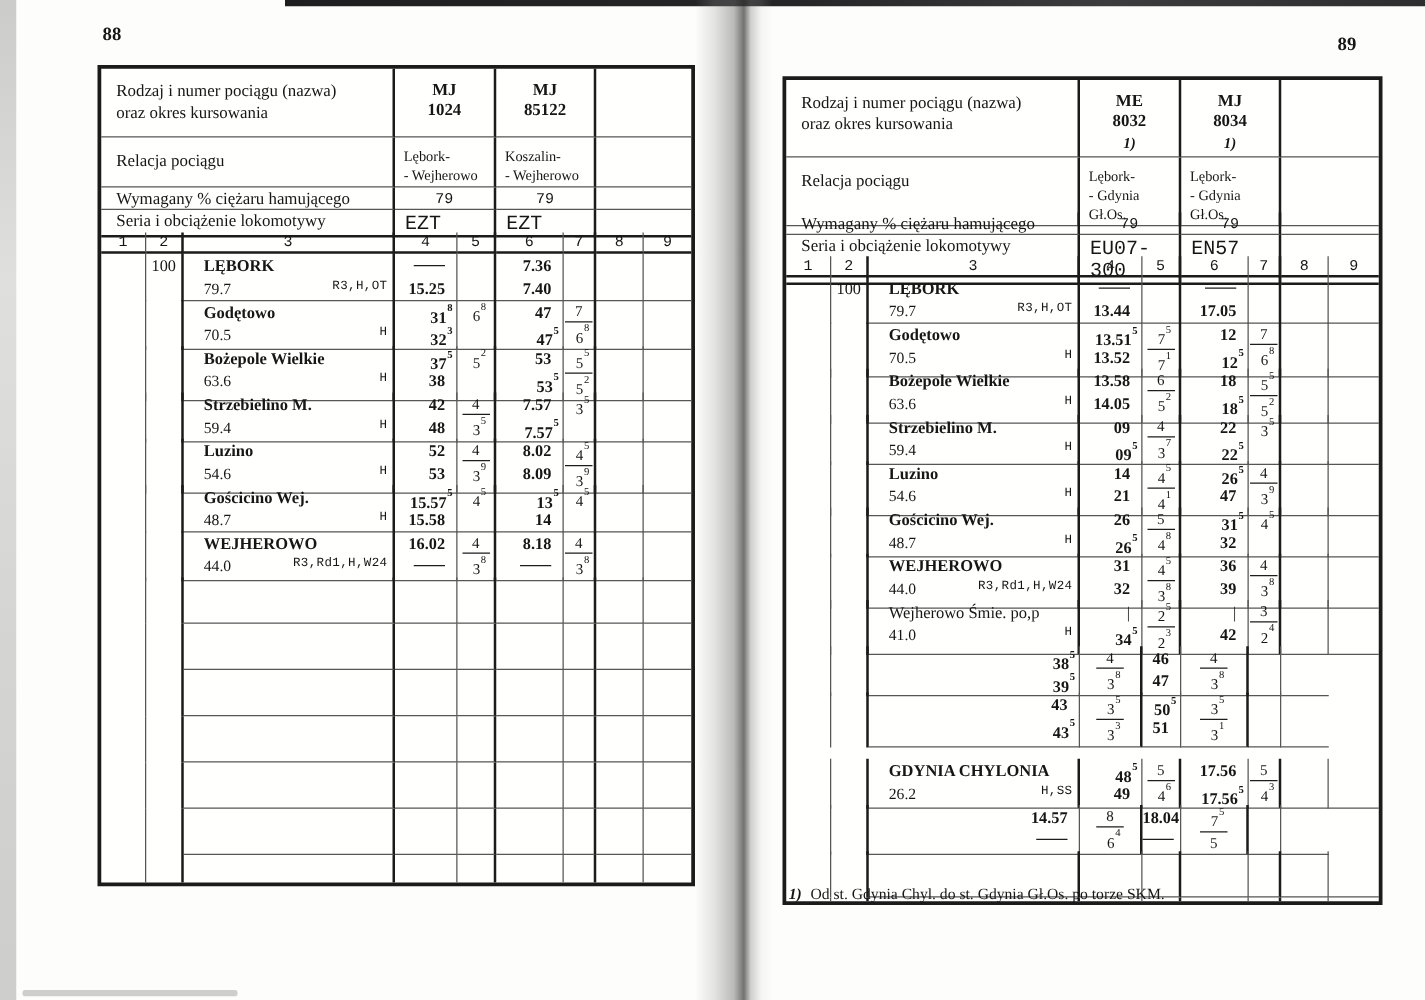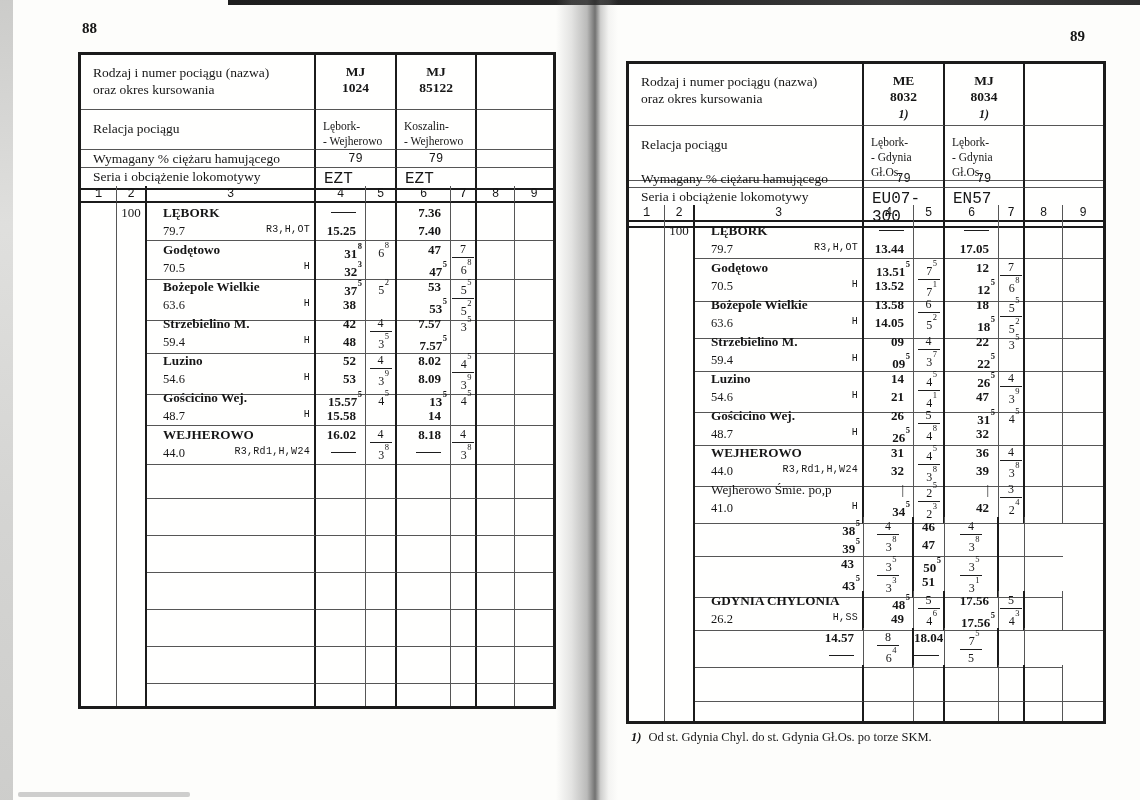--- a/index.html
+++ b/index.html
@@ -52,21 +52,21 @@
   .tcell{font-weight:bold;font-size:13px;text-align:right;padding:1px 9px 0 0;}
   .tcell .l{height:18px;line-height:18px;}
   .fcell{display:flex;flex-direction:column;align-items:center;font-size:12px;padding-top:1px;}
   .fcell .ft{line-height:16px;padding:0 3px;min-width:16px;text-align:center;}
   .fcell .ft.bar{border-bottom:1.4px solid #1d1d1d;}
   .fcell .fb{line-height:17px;}
   sup.ts{font-size:8.5px;position:relative;top:-4.5px;margin-left:.5px;margin-right:-6px;}
   .dash{display:inline-block;width:25px;height:0;border-top:1.7px solid #1d1d1d;
         vertical-align:middle;margin-bottom:4px;}
   .vbar{font-weight:normal;}
-  .footnote{position:absolute;left:631px;top:730px;font-size:12.5px;}
+  .footnote{position:absolute;left:631px;top:708px;font-size:12.5px;}
   .fn-marker{font-weight:bold;font-style:italic;margin-right:7px;}
 </style>
 </head>
 <body>
 
 <div class="top-band"></div>
 <div class="left-strip"></div>
 <div class="spine"></div>
 <div class="smudge"></div>
 
@@ -720,21 +720,21 @@
         <div class="l">50<sup class="ts">5</sup></div>
         <div class="l">51</div>
       </div>
       <div class="cell thickR fcell">
         <div class="ft bar">3<sup class="ts">5</sup></div>
         <div class="fb">3<sup class="ts">1</sup></div>
       </div>
       <div class="cell"></div>
       <div class="cell lastC"></div>
     </div>
-    <div class="row" style="height: 37px;">
+    <div class="row" style="height: 37px; margin-top: 16px;">
       <div class="cell noB"></div>
       <div class="cell thickR noB line-no"></div>
       <div class="cell thickR stn">
         <div class="nm">GDYNIA CHYLONIA</div>
         <div class="sub">
           <span class="km">26.2</span>
           <span class="sy">H,SS</span>
         </div>
       </div>
       <div class="cell tcell">

